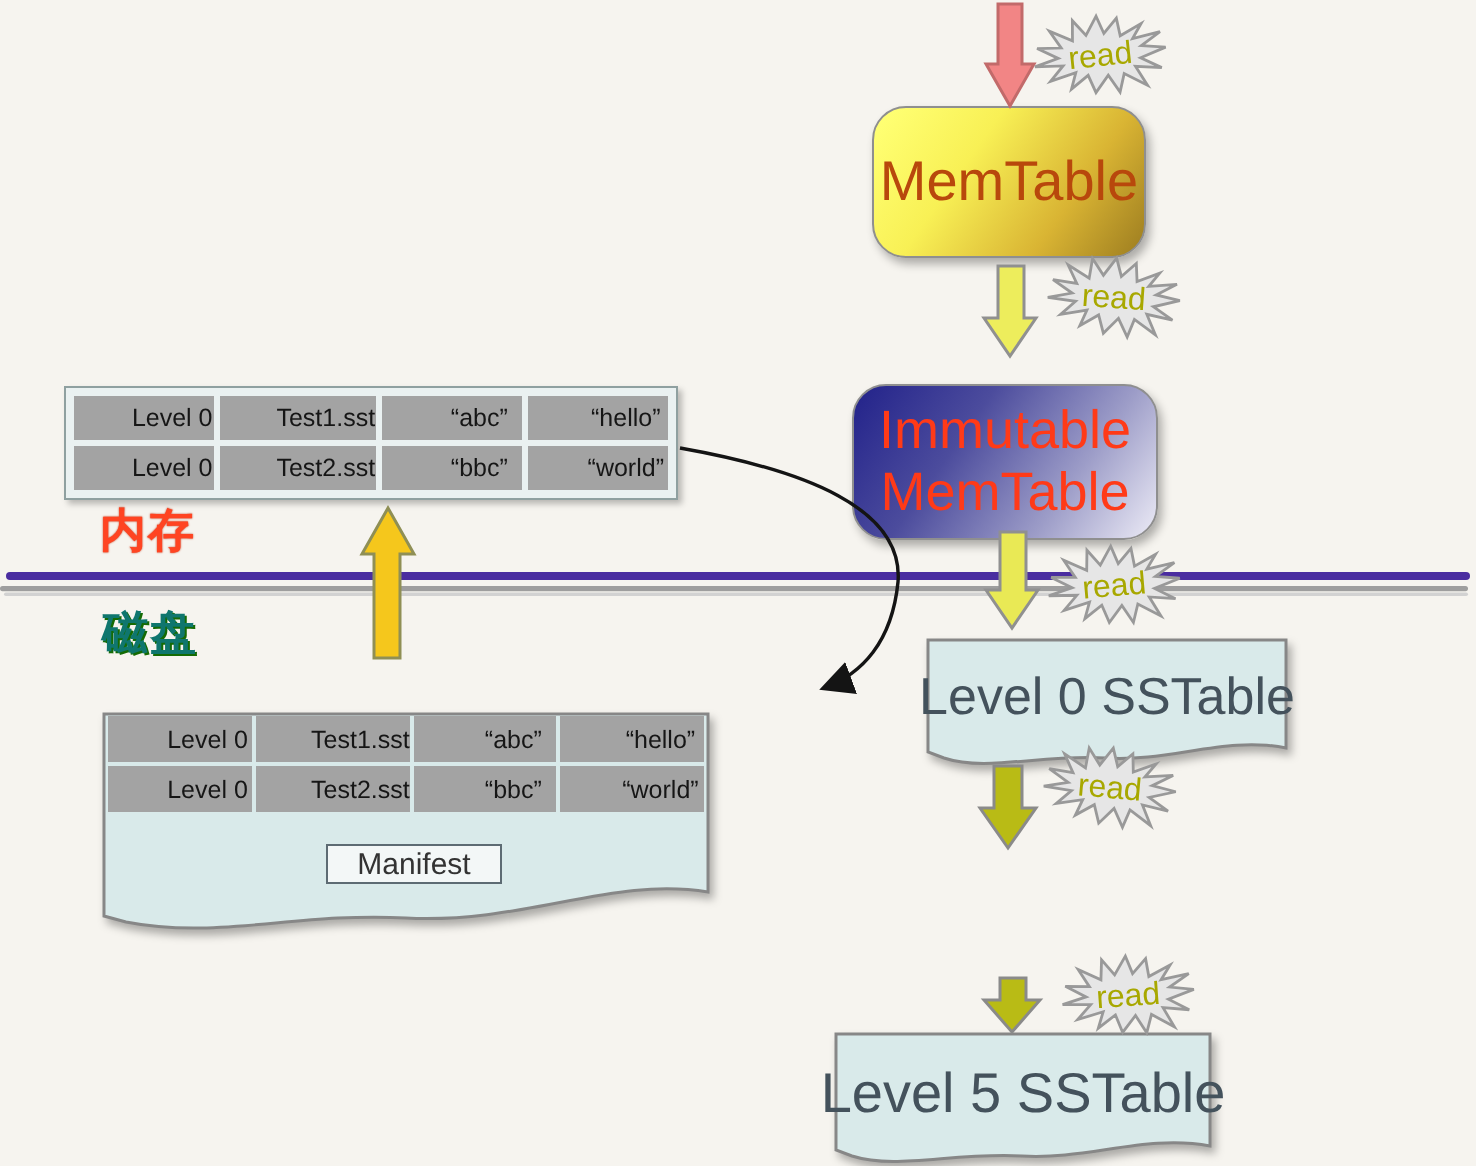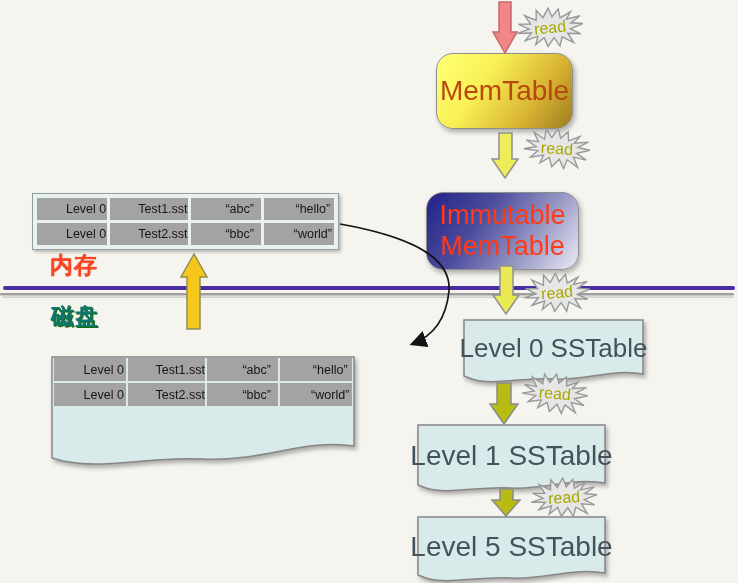--- a/index.html
+++ b/index.html
@@ -108,43 +108,38 @@
     <div class="grid">
       <div class="cell">Level 0</div>
       <div class="cell">Test1.sst</div>
       <div class="cell">“abc”</div>
       <div class="cell">“hello”</div>
       <div class="cell">Level 0</div>
       <div class="cell">Test2.sst</div>
       <div class="cell">“bbc”</div>
       <div class="cell">“world”</div>
     </div>
+    <div class="manifest-box">Manifest</div>
   </div>
 
   <div class="node memtable">
     <span>MemTable</span>
   </div>
 
   <div class="node immutable">
     <span><span>Immutable</span><br><span>MemTable</span></span>
   </div>
 
   <div class="sst-doc l0">
     <svg class="shape" width="181" height="72" viewBox="0 0 181 72">
       <path d="M1,1 L180,1 L180,55 C150,49 122,62 90,60 C58,58 30,67 9,60 L1,57 Z" fill="#d9eaea" stroke="#878787" stroke-width="1.5"></path>
     </svg>
     <div class="lbl">Level 0 SSTable</div>
   </div>
 
-  <div class="sst-doc l1">
-    <svg class="shape" width="189" height="76" viewBox="0 0 189 76">
-      <path d="M1,1 L188,1 L188,59 C156,53 127,66 94,64 C60,62 31,71 9,64 L1,61 Z" fill="#d9eaea" stroke="#878787" stroke-width="1.5"></path>
-    </svg>
-    <div class="lbl">Level 1 SSTable</div>
-  </div>
 
   <div class="sst-doc l2">
     <svg class="shape" width="189" height="74" viewBox="0 0 189 74">
       <path d="M1,1 L188,1 L188,57 C156,51 127,64 94,62 C60,60 31,69 9,62 L1,59 Z" fill="#d9eaea" stroke="#878787" stroke-width="1.5"></path>
     </svg>
     <div class="lbl">Level 5 SSTable</div>
   </div>
 
   <svg class="overlay" viewBox="0 0 738 583">
     <defs>

